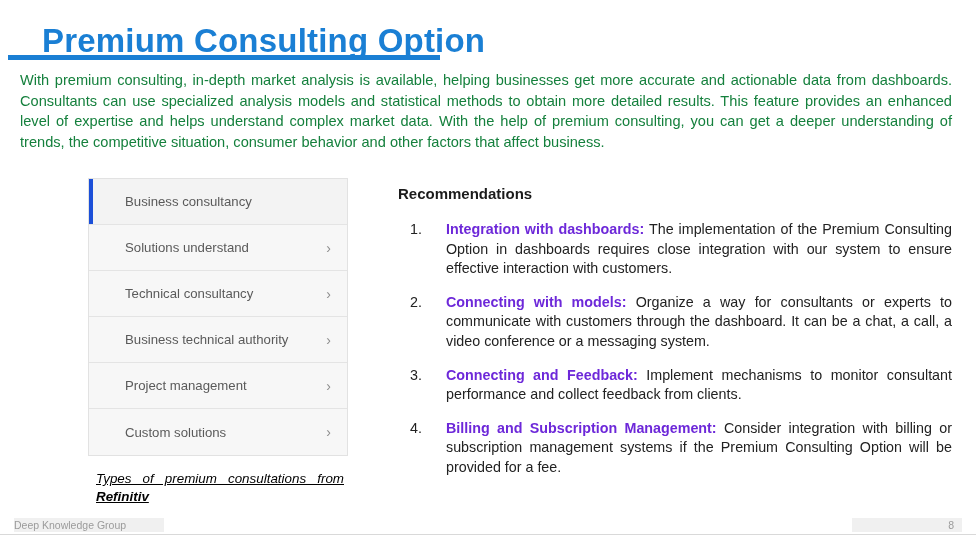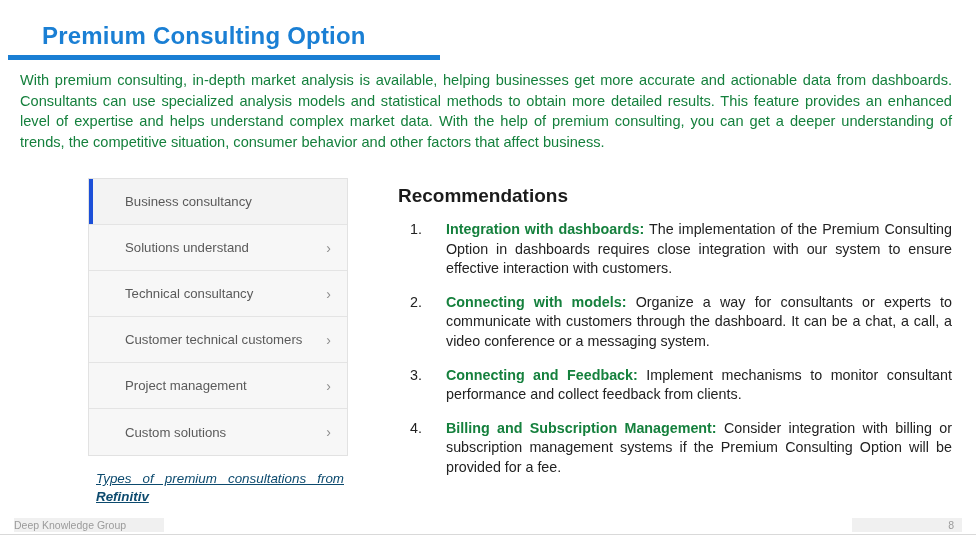--- a/index.html
+++ b/index.html
@@ -18,21 +18,21 @@
     width: 976px;
     height: 550px;
     background: #ffffff;
     box-sizing: border-box;
   }
   
   .title {
     position: absolute;
     left: 42px;
     top: 22px;
-    font-size: 24px;
+    font-size: 33px;
     font-weight: bold;
     color: #1a7fd4;
     letter-spacing: 0.2px;
   }
   .title-rule {
     position: absolute;
     left: 8px;
     top: 55px;
     width: 432px;
     height: 5px;
@@ -103,35 +103,35 @@
     line-height: 1;
   }
   
   .source-link {
     position: absolute;
     left: 96px;
     top: 470px;
     width: 248px;
     font-size: 13.4px;
     line-height: 18px;
-    color: #0c4a6e;
+    color: #000000;
     font-style: italic;
     text-decoration: underline;
     text-align: justify;
   }
   .source-link .strong {
     font-weight: bold;
     font-style: italic;
   }
   
   .rec-head {
     position: absolute;
     left: 398px;
     top: 185px;
-    font-size: 19px;
+    font-size: 15px;
     font-weight: bold;
     color: #1b1b1b;
   }
   .rec-list {
     position: absolute;
     left: 398px;
     top: 220px;
     width: 554px;
   }
   .rec-item {
@@ -148,21 +148,21 @@
     text-align: left;
     padding-left: 12px;
     box-sizing: border-box;
     color: #222222;
   }
   .rec-body {
     flex: 1 1 auto;
     text-align: justify;
   }
   .rec-lead {
-    color: #15803d;
+    color: #6d28d9;
     font-weight: bold;
   }
   
   .footer-rule {
     position: absolute;
     left: 0;
     top: 534px;
     width: 976px;
     height: 1px;
     background: #d9d9d9;
@@ -214,21 +214,21 @@
     </div>
     <div class="list-item">
       <span>Solutions understand</span>
       <span class="chev">›</span>
     </div>
     <div class="list-item">
       <span>Technical consultancy</span>
       <span class="chev">›</span>
     </div>
     <div class="list-item">
-      <span>Customer technical customers</span>
+      <span>Business technical authority</span>
       <span class="chev">›</span>
     </div>
     <div class="list-item">
       <span>Project management</span>
       <span class="chev">›</span>
     </div>
     <div class="list-item">
       <span>Custom solutions</span>
       <span class="chev">›</span>
     </div>

